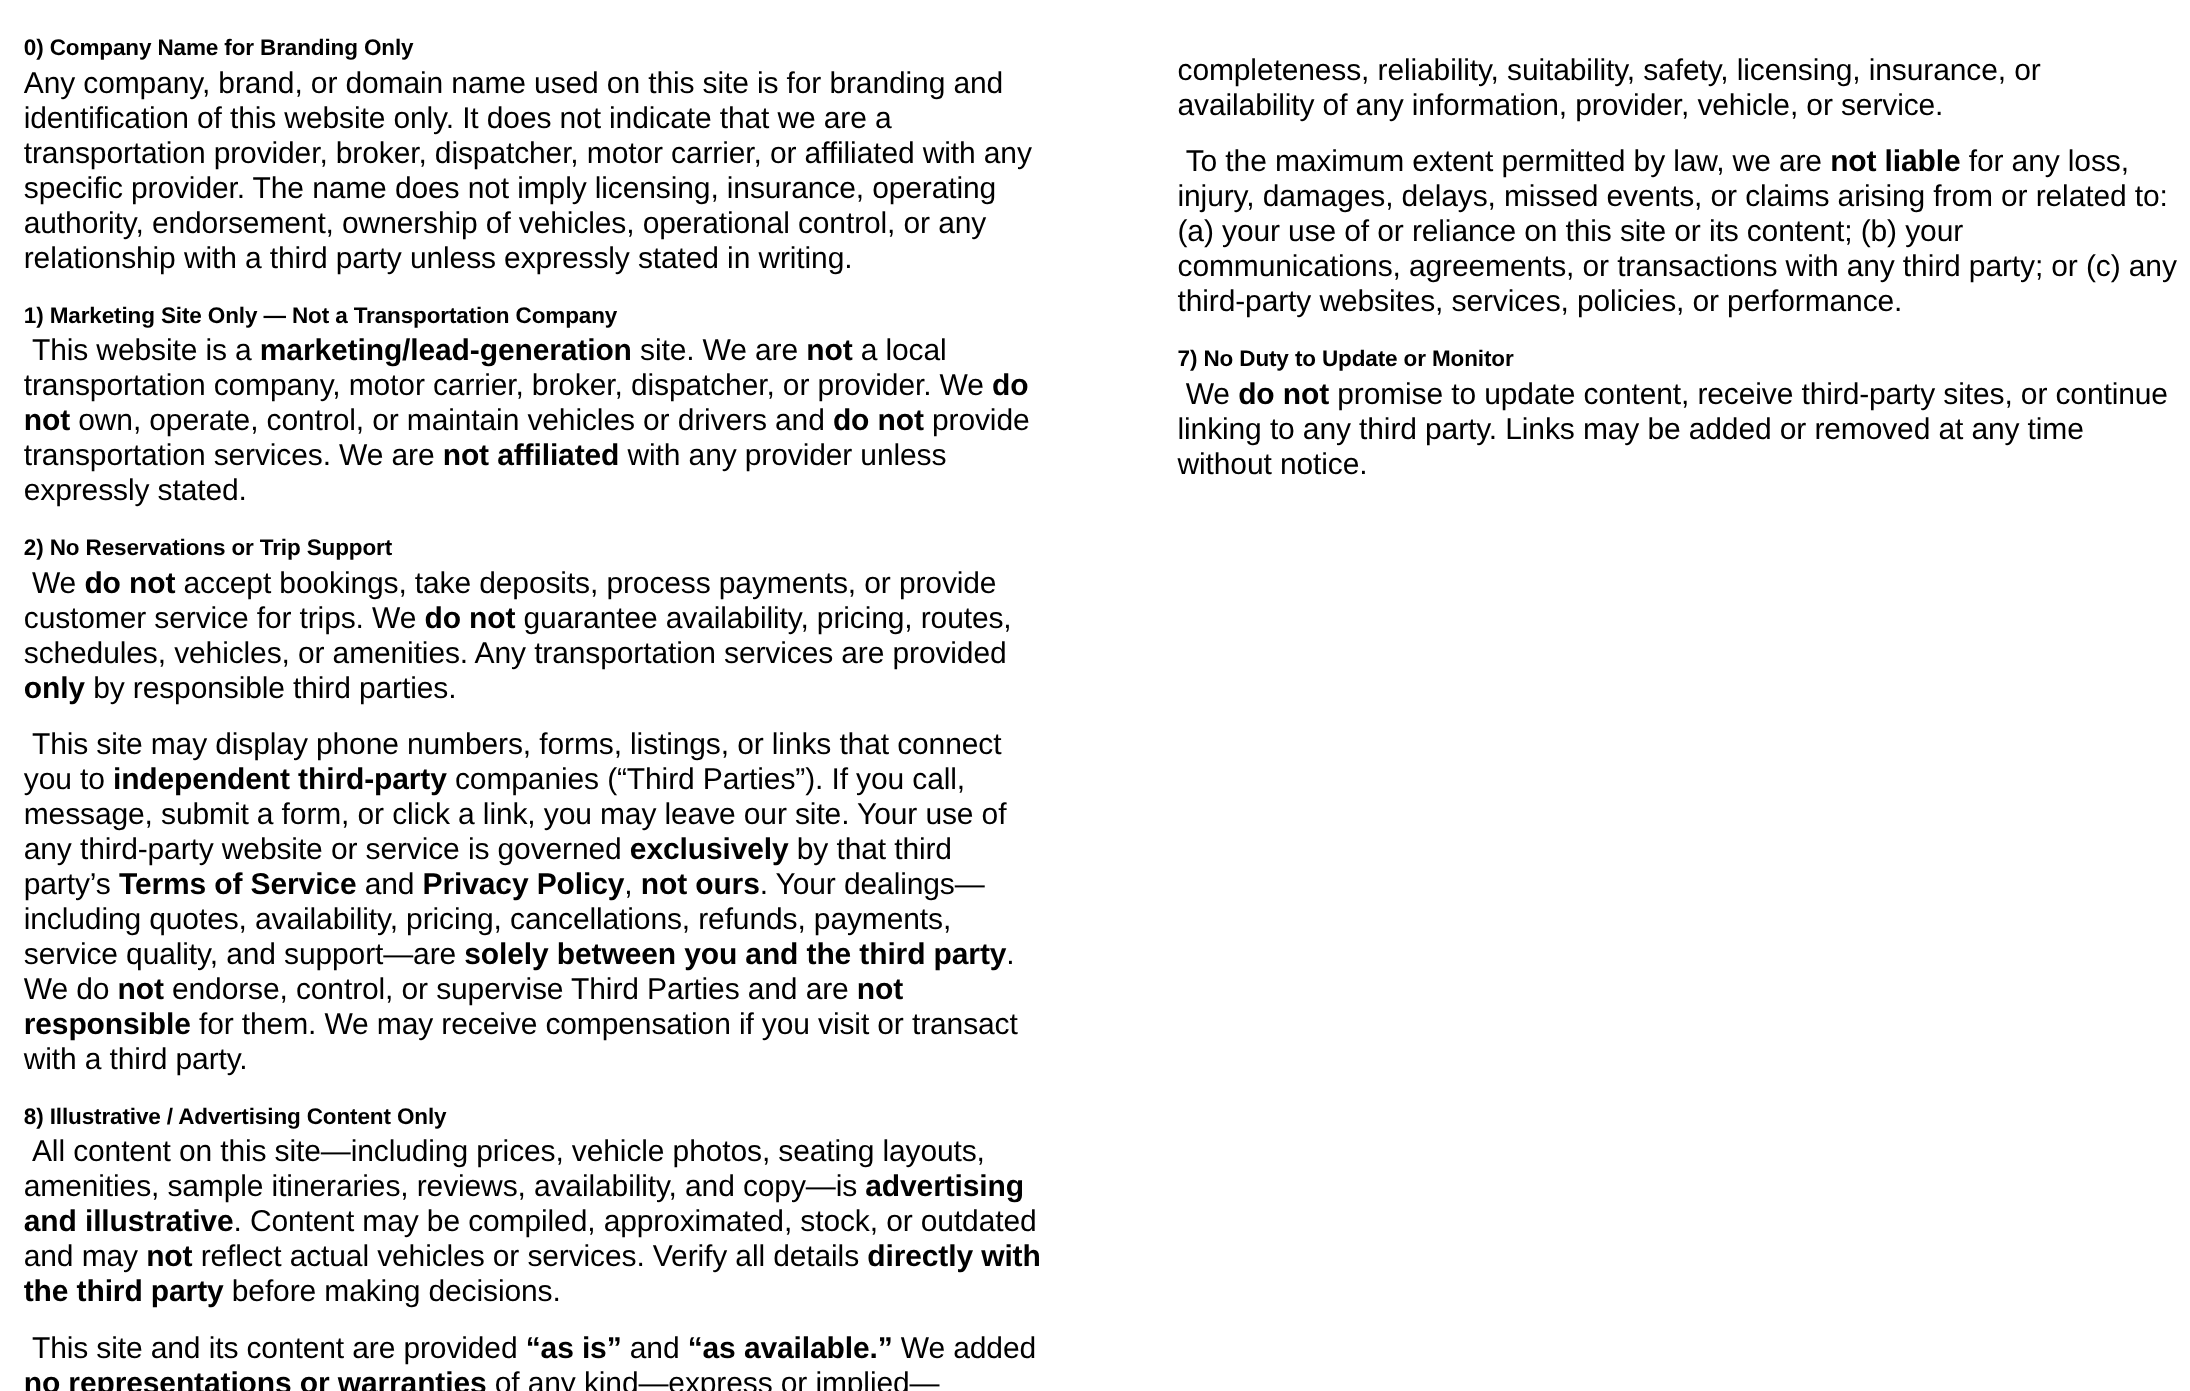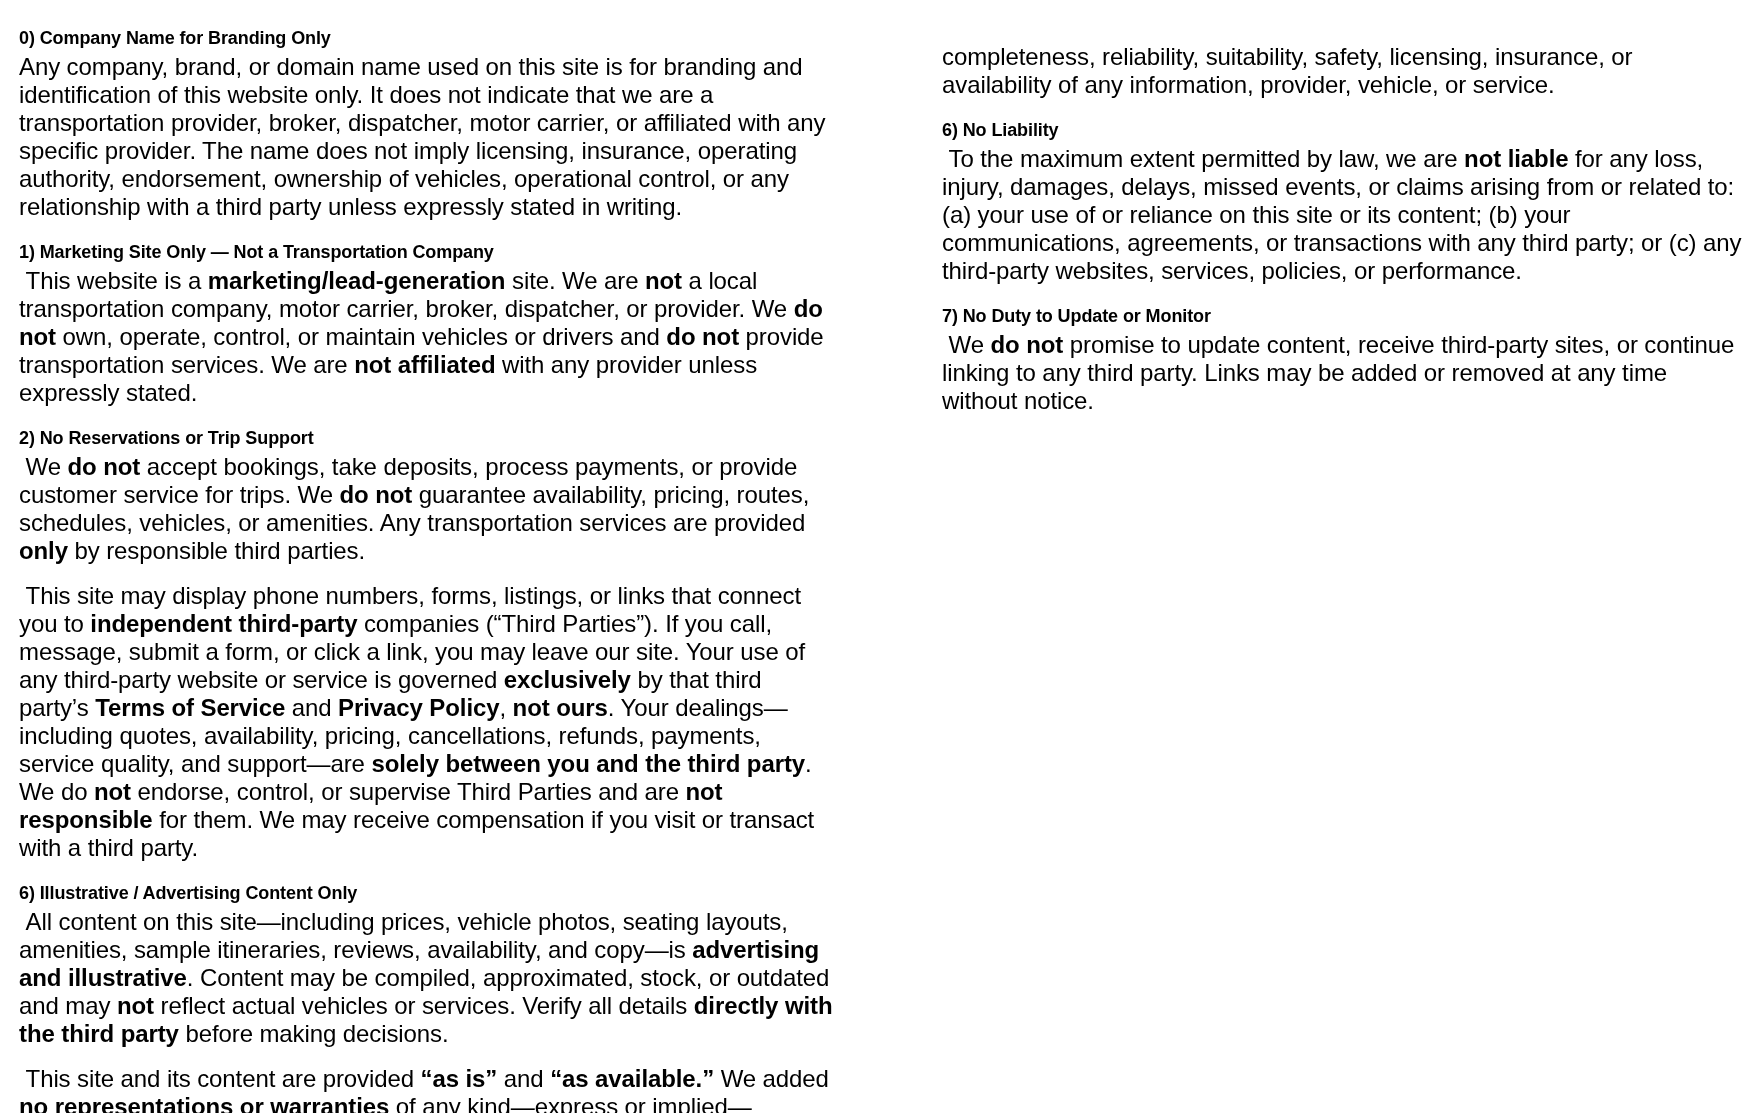--- a/index.html
+++ b/index.html
@@ -52,38 +52,37 @@
     <section class="disclaimer-section">
       <h3 class="section-heading">2) No Reservations or Trip Support</h3>
       <p class="section-body"><span> We </span><strong>do not</strong><span> accept bookings, take deposits, process payments, or provide customer service for trips. We </span><strong>do not</strong><span> guarantee availability, pricing, routes, schedules, vehicles, or amenities. Any transportation services are provided </span><strong>only</strong><span> by responsible third parties.</span></p>
     </section>
 
     <section class="disclaimer-section">
       <p class="section-body"><span> This site may display phone numbers, forms, listings, or links that connect you to </span><strong>independent third-party</strong><span> companies (“Third Parties”). If you call, message, submit a form, or click a link, you may leave our site. Your use of any third-party website or service is governed </span><strong>exclusively</strong><span> by that third party’s </span><strong>Terms of Service</strong><span> and </span><strong>Privacy Policy</strong><span>, </span><strong>not ours</strong><span>. Your dealings—including quotes, availability, pricing, cancellations, refunds, payments, service quality, and support—are </span><strong>solely between you and the third party</strong><span>. We do </span><strong>not</strong><span> endorse, control, or supervise Third Parties and are </span><strong>not responsible</strong><span> for them. We may receive compensation if you visit or transact with a third party.</span></p>
     </section>
 
     <section class="disclaimer-section">
-      <h3 class="section-heading">6) Illustrative / Advertising Content Only</h3>
+      <h3 class="section-heading">8) Illustrative / Advertising Content Only</h3>
       <p class="section-body"><span> All content on this site—including prices, vehicle photos, seating layouts, amenities, sample itineraries, reviews, availability, and copy—is </span><strong>advertising and illustrative</strong><span>. Content may be compiled, approximated, stock, or outdated and may </span><strong>not</strong><span> reflect actual vehicles or services. Verify all details </span><strong>directly with the third party</strong><span> before making decisions.</span></p>
     </section>
 
     <section class="disclaimer-section">
       <p class="section-body"><span> This site and its content are provided </span><strong>“as is”</strong><span> and </span><strong>“as available.”</strong><span> We added </span><strong>no representations or warranties</strong><span> of any kind—express or implied—regarding accuracy,</span></p>
     </section>
 
   </div>
 
   <div class="col col-right">
 
     <section class="disclaimer-section">
       <p class="section-body"><span>completeness, reliability, suitability, safety, licensing, insurance, or availability of any information, provider, vehicle, or service.</span></p>
     </section>
 
     <section class="disclaimer-section">
-      <h3 class="section-heading">6) No Liability</h3>
       <p class="section-body"><span> To the maximum extent permitted by law, we are </span><strong>not liable</strong><span> for any loss, injury, damages, delays, missed events, or claims arising from or related to: (a) your use of or reliance on this site or its content; (b) your communications, agreements, or transactions with any third party; or (c) any third-party websites, services, policies, or performance.</span></p>
     </section>
 
     <section class="disclaimer-section">
       <h3 class="section-heading">7) No Duty to Update or Monitor</h3>
       <p class="section-body"><span> We </span><strong>do not</strong><span> promise to update content, receive third-party sites, or continue linking to any third party. Links may be added or removed at any time without notice.</span></p>
     </section>
 
   </div>
 

